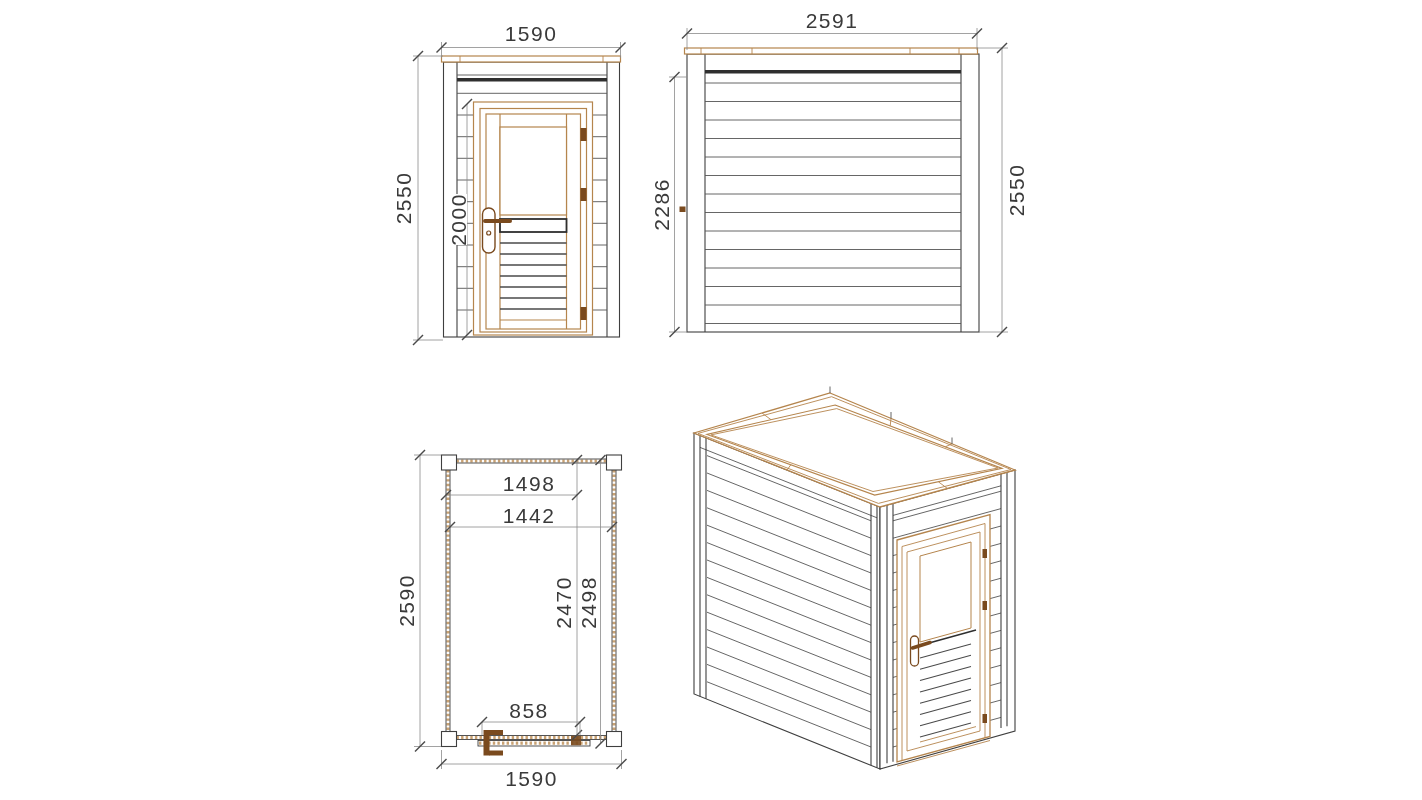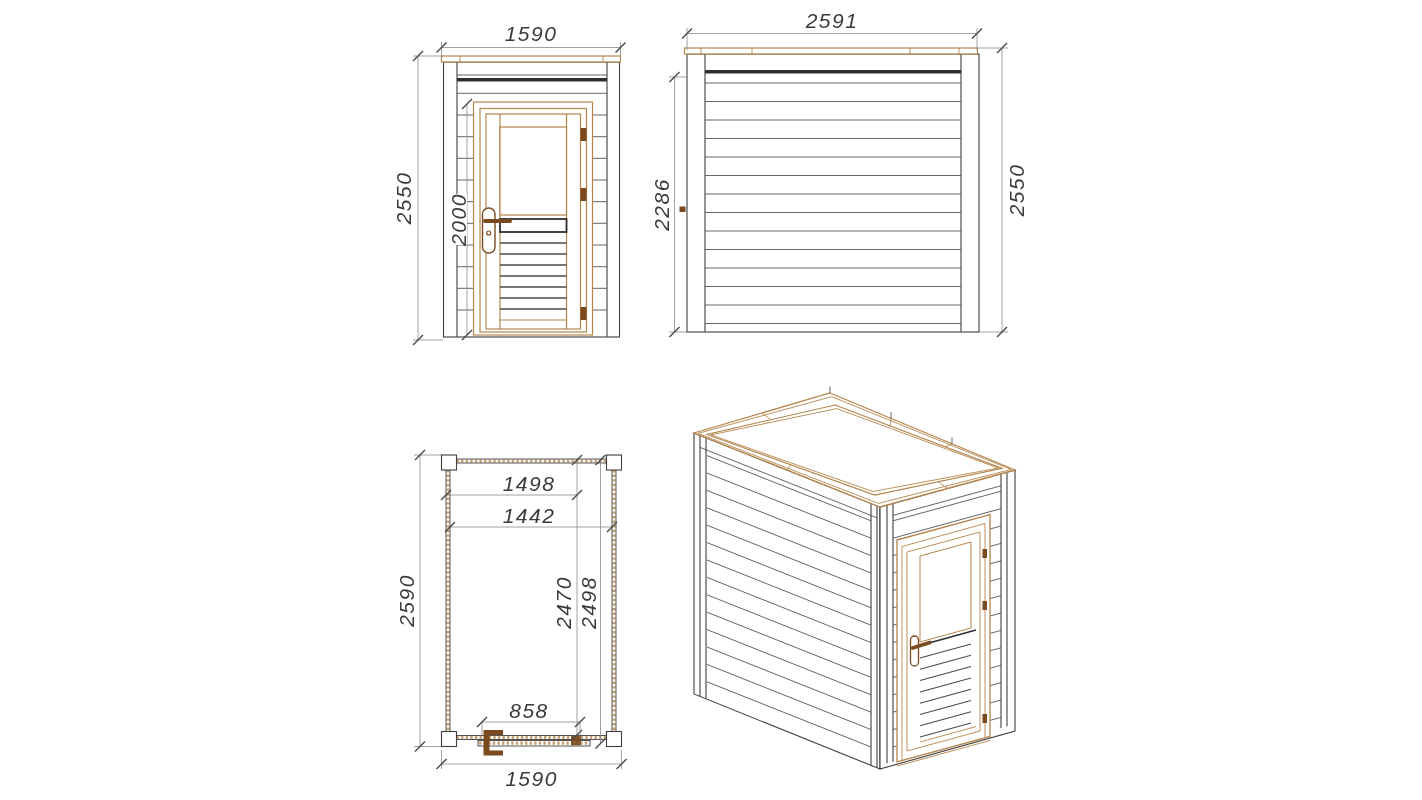--- a/index.html
+++ b/index.html
@@ -1,16 +1,16 @@
 <!DOCTYPE html>
 <html><head>
 <meta charset="utf-8">
 <style>
   html,body{margin:0;padding:0;background:#fff;width:1422px;height:800px;overflow:hidden;}
-  .canvas-wrap{position:relative;width:1422px;height:576px;background:#fff;font-style:italic;}
+  .canvas-wrap{position:relative;width:1422px;height:576px;background:#fff;}
   svg{display:block;}
   
   .outline{stroke:#3f3f3f;stroke-width:1.1;fill:none}
   .outlineF{stroke:#3f3f3f;stroke-width:1.1;fill:#fff}
   .thin{stroke:#555555;stroke-width:0.9;fill:none}
   .tan{stroke:#b5854d;stroke-width:1.2;fill:none}
   .tanF{stroke:#b5854d;stroke-width:1.2;fill:#fff}
   .tanthin{stroke:#b5854d;stroke-width:0.9;fill:none}
   .dim{stroke:#8a8a8a;stroke-width:0.8;fill:none}
   .tick{stroke:#4a4a4a;stroke-width:1.4;fill:none}

